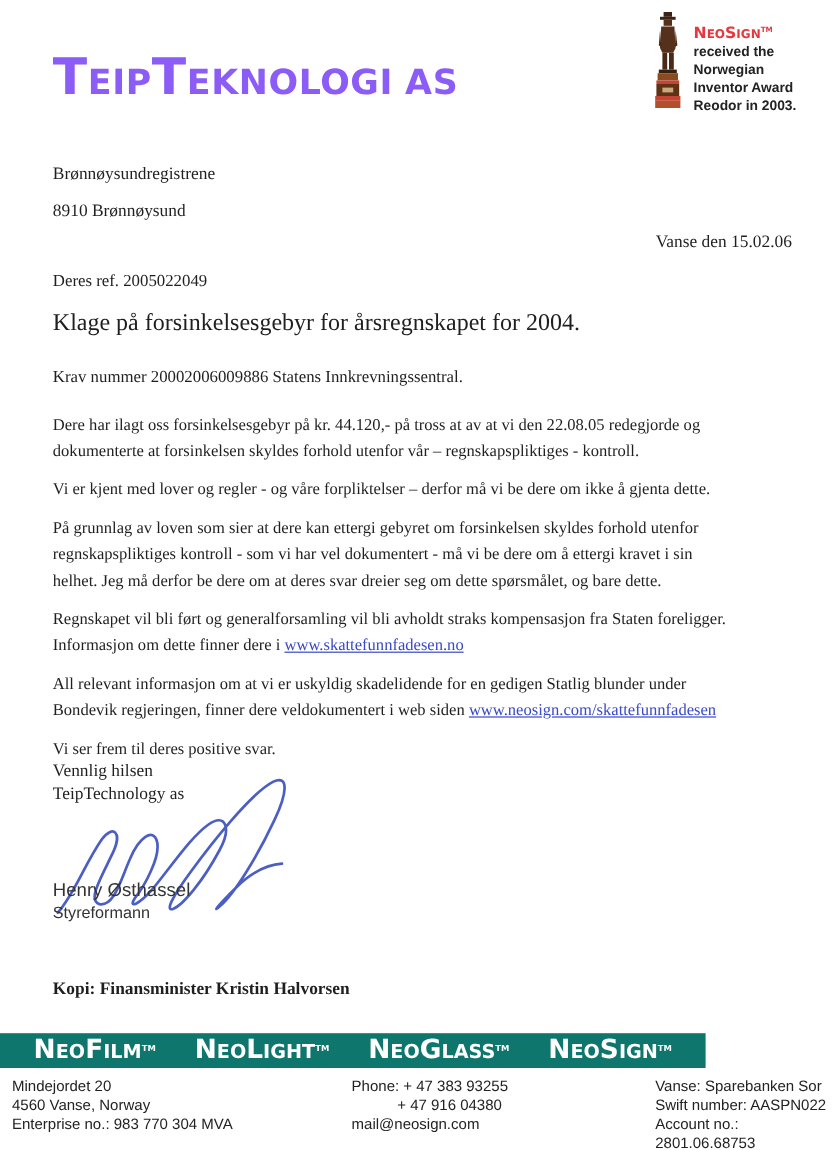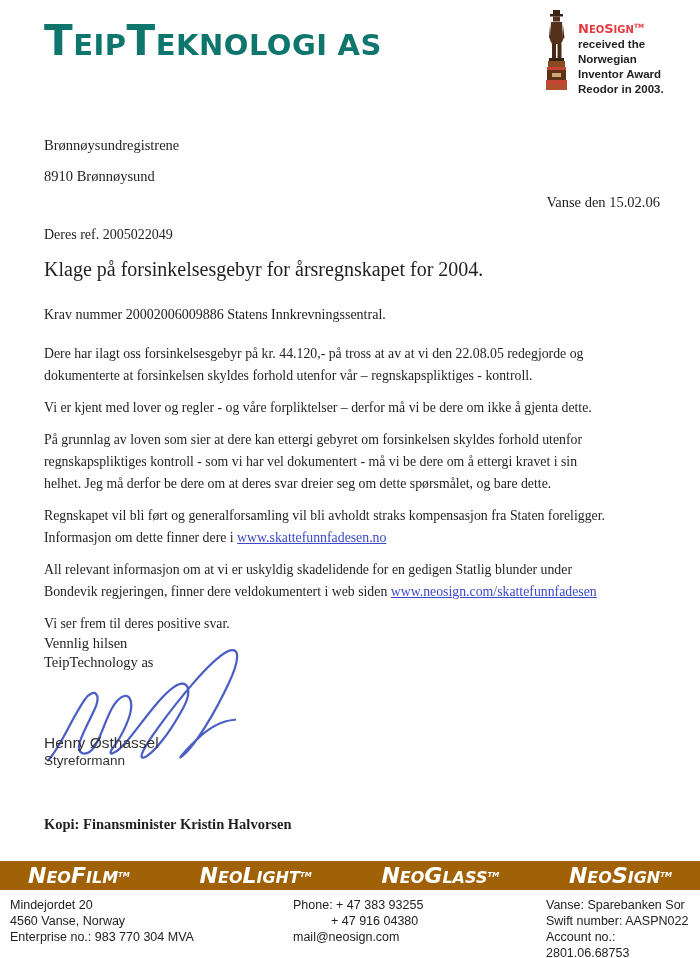--- a/index.html
+++ b/index.html
@@ -7,22 +7,22 @@
   body {
     position:relative;
     background:#ffffff;
     font-family:"Liberation Serif", serif;
     color:#1f1f1f;
     overflow:hidden;
   }
 
   
   .logo {
-    position:absolute; left:44px; top:20px;
-    color:#0f766e;
+    position:absolute; left:44px; top:43px;
+    color:#8b5cf6;
     font-family:"DejaVu Sans", sans-serif;
     font-weight:bold; letter-spacing:.5px; line-height:1;
     white-space:nowrap;
   }
   .logo .big   { font-size:42px; }
   .logo .small { font-size:29px; }
   .logo .suffix { font-size:29px; margin-left:10px; }
 
   .award { position:absolute; left:543px; top:10px; display:flex; }
   .award-statue { width:27px; height:80px; flex:0 0 auto; }
@@ -57,25 +57,24 @@
     position:absolute; left:44px; top:734px;
     font-family:"Liberation Sans", sans-serif; color:#333;
   }
   .signer .name  { font-size:15.5px; line-height:18px; }
   .signer .title { font-size:13.5px; line-height:17px; }
 
   .copy-line { position:absolute; left:44px; top:816px; font-size:14.5px; font-weight:bold; }
 
   
   .brand-bar {
-    position:absolute; left:0; top:861px; width:700px; height:29px;
-    background:#a16207;
+    position:absolute; left:0; top:861px; width:588px; height:29px;
+    background:#0f766e;
     display:flex; align-items:center; justify-content:space-between;
     padding:0 28px;
-    font-style:italic;
   }
   .brand {
     color:#ffffff; font-family:"DejaVu Sans", sans-serif; font-weight:bold;
     line-height:1; white-space:nowrap;
   }
   .brand .b { font-size:22px; }
   .brand .s { font-size:16px; }
   .brand .tm { font-size:7px; }
 
   .footer-info {

